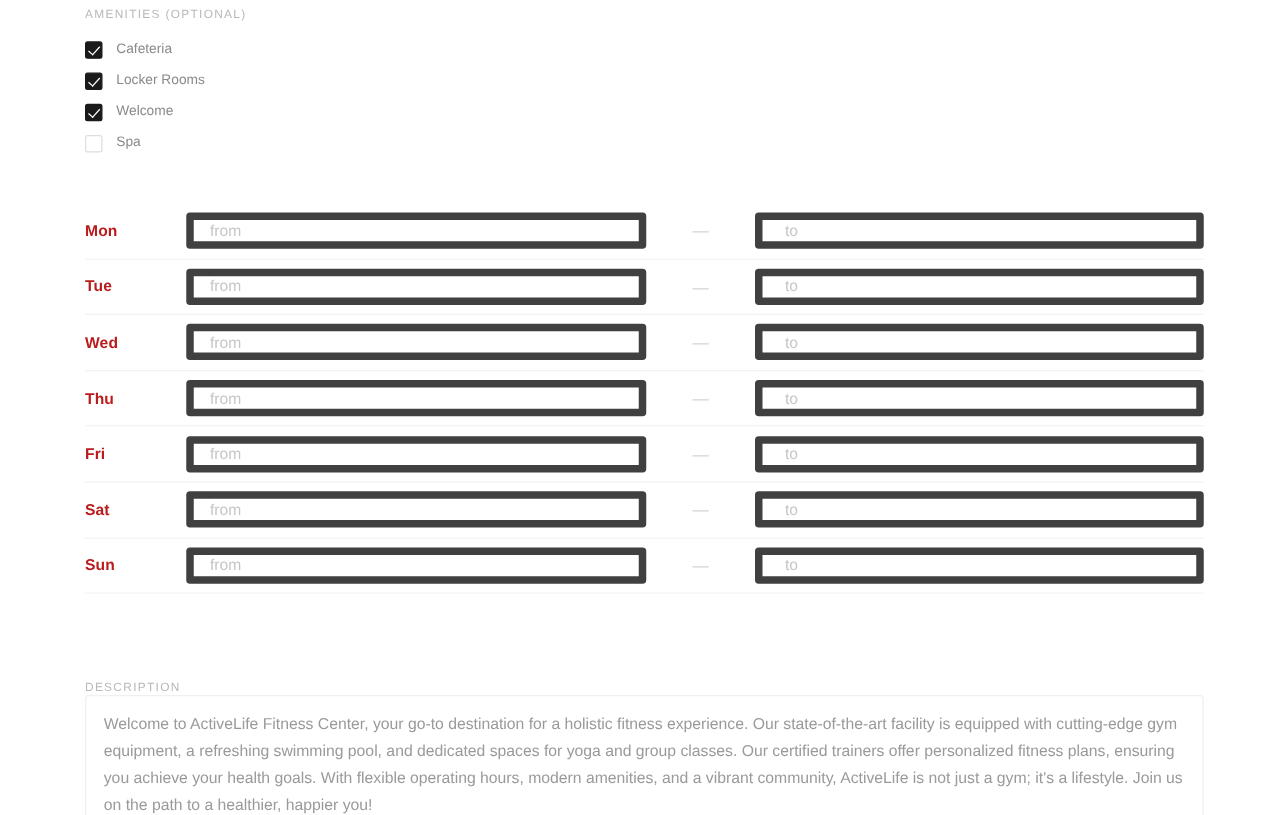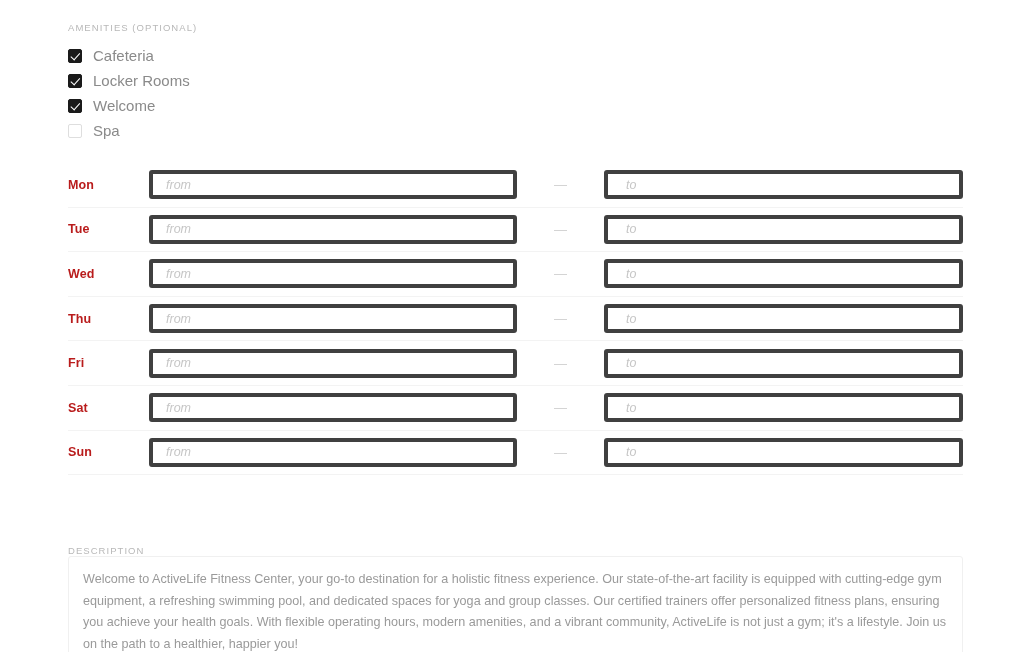--- a/index.html
+++ b/index.html
@@ -28,21 +28,21 @@
     color: #b8b8b8;
     text-transform: uppercase;
     font-weight: 400;
     white-space: nowrap;
   }
 
   
   .amenities-block {
     position: absolute;
     left: 68px;
-    top: 22px;
+    top: 6px;
     width: 400px;
   }
   .amenities-label { margin-bottom: 10px; }
 
   .check-row {
     display: flex;
     align-items: center;
     height: 25px;
     margin-bottom: 0px;
   }
@@ -67,21 +67,21 @@
     left: 3.6px;
     top: 1.4px;
     width: 4px;
     height: 7.5px;
     border: solid #ffffff;
     border-width: 0 1.8px 1.8px 0;
     transform: rotate(42deg);
   }
   .check-label {
     margin-left: 11px;
-    font-size: 15px;
+    font-size: 11px;
     color: #8a8a8a;
     line-height: 1;
     text-align: center;
   }
 
   
   .hours-block {
     position: absolute;
     left: 68px;
     top: 163px;
@@ -101,29 +101,28 @@
   .day-name {
     width: 81px;
     flex: 0 0 81px;
     font-size: 12.5px;
     font-weight: 700;
     color: #b91c1c;
     letter-spacing: 0.1px;
   }
   .time-input {
     height: 29px;
-    border: 4px solid #404040;
+    border: 6px solid #404040;
     border-radius: 3px;
     background: #ffffff;
     display: flex;
     align-items: center;
     padding-left: 13px;
     font-size: 12.5px;
     color: #c6c6c6;
-    font-style: italic;
   }
   .time-input.from { width: 368px; flex: 0 0 368px; }
   .time-input.to   { width: 359px; flex: 0 0 359px; padding-left: 18px; }
   .dash-sep {
     flex: 0 0 87px;
     width: 87px;
     text-align: center;
     color: #cfcfcf;
     font-size: 13px;
     line-height: 1;

